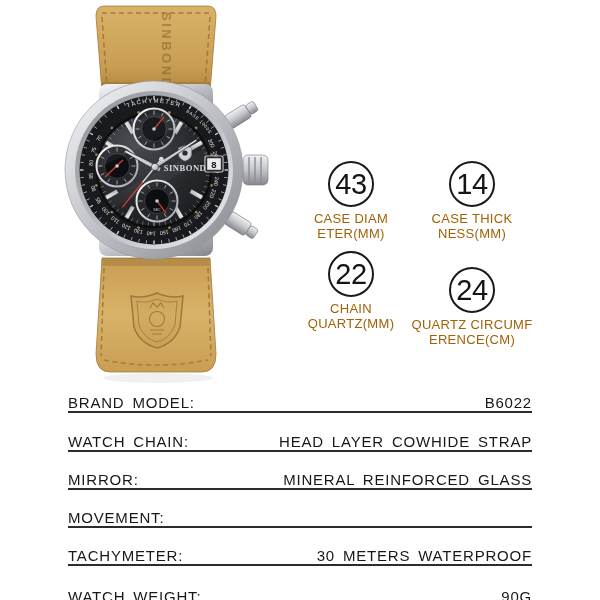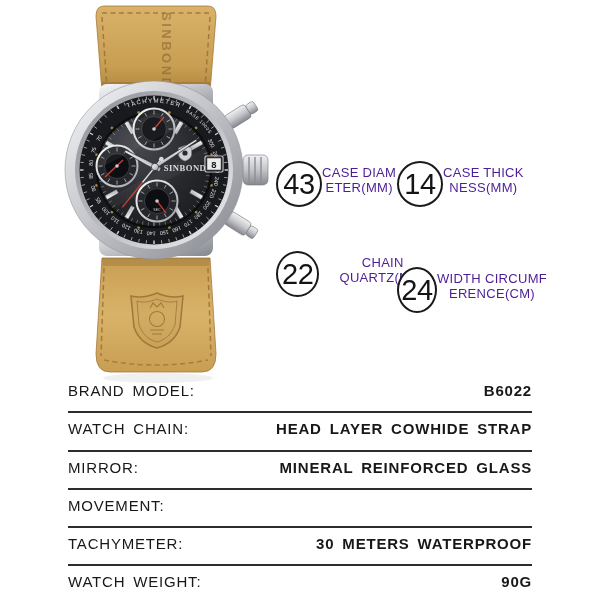--- a/index.html
+++ b/index.html
@@ -8,44 +8,44 @@
     background:#ffffff;
     font-family:"Liberation Sans", sans-serif;
     -webkit-font-smoothing:antialiased;
   }
   
   .watch-area{position:absolute;left:0;top:0;width:320px;height:395px;}
   .watch-area svg{display:block;width:320px;height:395px;}
 
   
   .stats{position:absolute;left:0;top:0;width:600px;height:360px;}
-  .stat{position:absolute;width:150px;display:flex;flex-direction:row;}
+  .stat{position:absolute;width:150px;display:flex;flex-direction:column;align-items:center;}
   .stat:nth-child(1){left:276px;top:161px;}
   .stat:nth-child(2){left:397px;top:161px;}
-  .stat:nth-child(3){left:276px;top:251px;gap:20px;}
+  .stat:nth-child(3){left:276px;top:251px;}
   .stat:nth-child(4){left:397px;top:267px;}
   .stat-circle{
     width:42px;height:42px;border:2.5px solid #1a1a1a;border-radius:50%;
     display:flex;align-items:center;justify-content:center;
     font-size:29px;color:#141414;letter-spacing:-0.5px;background:#fff;
   }
   .stat-label{margin-top:4px;text-align:center;font-size:13px;line-height:15px;
-    letter-spacing:0.3px;color:#4c1d95;white-space:nowrap;}
+    letter-spacing:0.3px;color:#a16207;white-space:nowrap;}
 
   
   .specs{position:absolute;left:68px;top:375px;width:464px;}
   .spec-row{
     box-sizing:border-box;height:38.3px;display:flex;justify-content:space-between;
-    align-items:flex-start;padding-top:7px;border-bottom:2px solid #2c2c2c;
+    align-items:flex-end;padding-top:7px;border-bottom:2px solid #2c2c2c;
   }
   .spec-row:last-child{border-bottom:none;}
   .spec-label,.spec-value{
     font-size:15px;color:#181818;letter-spacing:0.8px;word-spacing:3px;white-space:nowrap;
   }
-  .spec-value{text-align:right;font-weight:bold;}
+  .spec-value{text-align:right;}
 </style>
 </head>
 <body>
 
 <div class="watch-area" id="watch-area">
   <svg viewBox="0 0 320 395" xmlns="http://www.w3.org/2000/svg">
     <defs>
       <linearGradient id="gStrapT" x1="0" y1="0" x2="0" y2="1">
         <stop offset="0" stop-color="#d9b269"></stop>
           <stop offset="0.7" stop-color="#c89e53"></stop>
@@ -437,21 +437,21 @@
     <div class="stat-label">
       <div>CHAIN</div>
       <div>QUARTZ(MM)</div>
     </div>
   </div>
   <div class="stat">
     <div class="stat-circle">
         <span>24</span>
       </div>
     <div class="stat-label">
-      <div>WIDTH CIRCUMF</div>
+      <div>QUARTZ CIRCUMF</div>
       <div>ERENCE(CM)</div>
     </div>
   </div>
 </div>
 
 <div class="specs">
   <div class="spec-row">
     <span class="spec-label">BRAND MODEL:</span>
     <span class="spec-value">B6022</span>
   </div>

